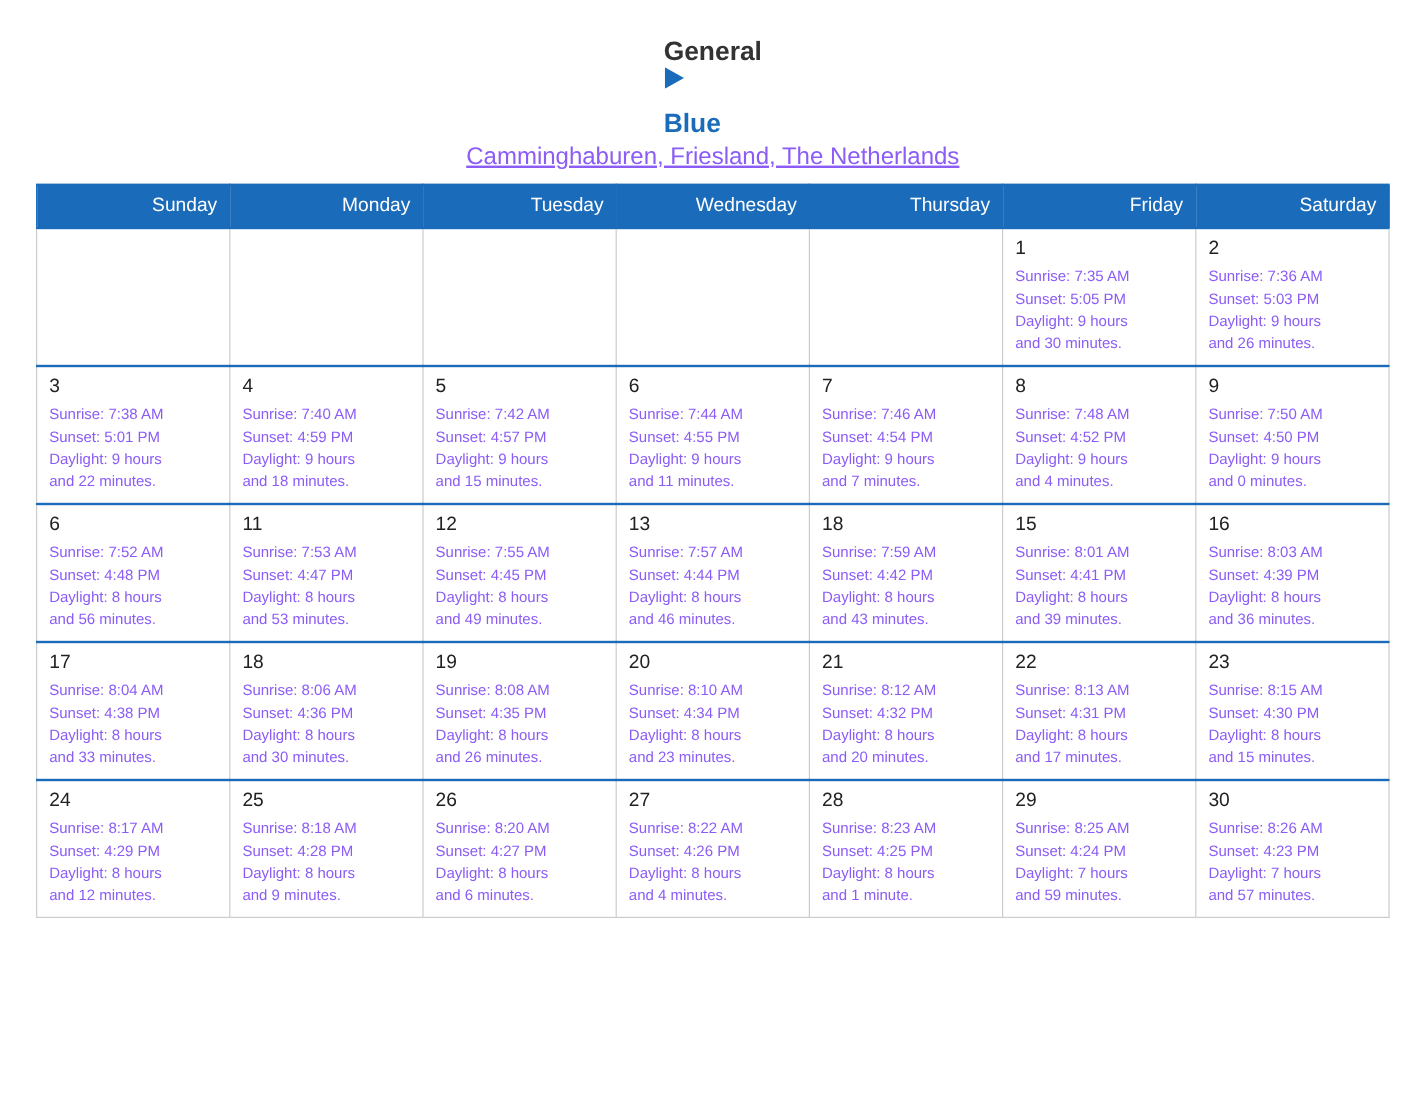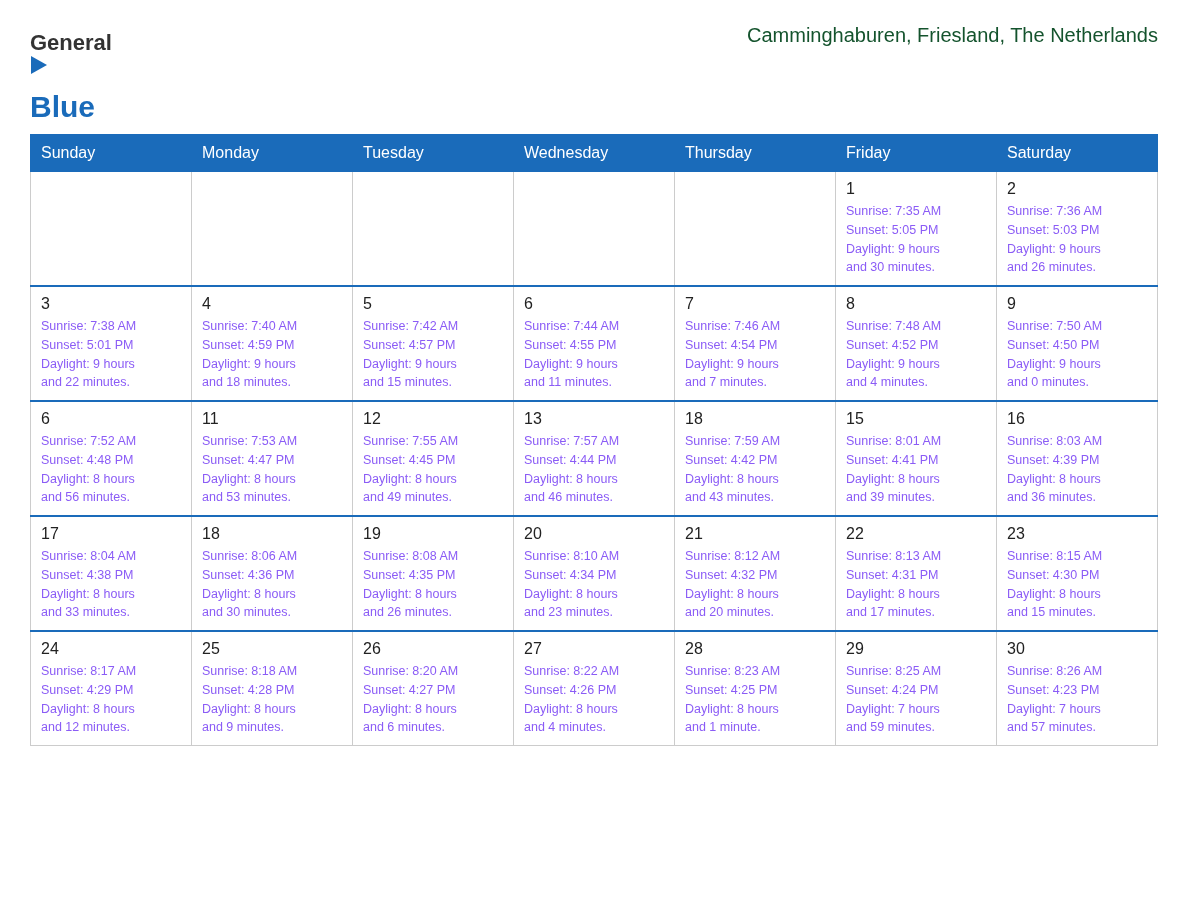--- a/index.html
+++ b/index.html
@@ -4,69 +4,71 @@
   <style>
     * { box-sizing: border-box; margin: 0; padding: 0; }
     body {
       font-family: Arial, sans-serif;
       background: #fff;
       padding: 20px 30px;
       color: #333;
     }
     .header-row {
       display: flex;
-      align-items: flex-start;
+      align-items: center;
       justify-content: space-between;
       margin-bottom: 6px;
+      flex-direction: column;
     }
     .logo {
       display: flex;
       align-items: center;
       margin-top: 10px;
     }
     .logo-text-general {
       font-size: 22px;
       font-weight: bold;
       color: #333;
     }
     .logo-text-blue {
-      font-size: 30px;
+      font-size: 22px;
       font-weight: bold;
       color: #1a6bba;
     }
     .logo-icon {
       display: flex;
       align-items: center;
     }
     .title-block {
       text-align: right;
     }
     .month-title {
       font-size: 52px;
       font-weight: normal;
       color: #222;
       line-height: 1.1;
     }
     .location-title {
       font-size: 20px;
-      color: #14532d;
+      color: #8b5cf6;
       margin-top: 4px;
+      text-decoration: underline;
     }
     .calendar {
       width: 100%;
       border-collapse: collapse;
       margin-top: 10px;
     }
     .calendar th {
       background-color: #1a6bba;
       color: #fff;
       font-size: 16px;
       font-weight: normal;
       padding: 8px 10px;
-      text-align: left;
+      text-align: right;
       border: 1px solid #1a6bba;
     }
     .calendar td {
       vertical-align: top;
       padding: 8px 10px;
       border: 1px solid #ccc;
       width: 14.28%;
       font-size: 13px;
       color: #333;
       min-height: 90px;

